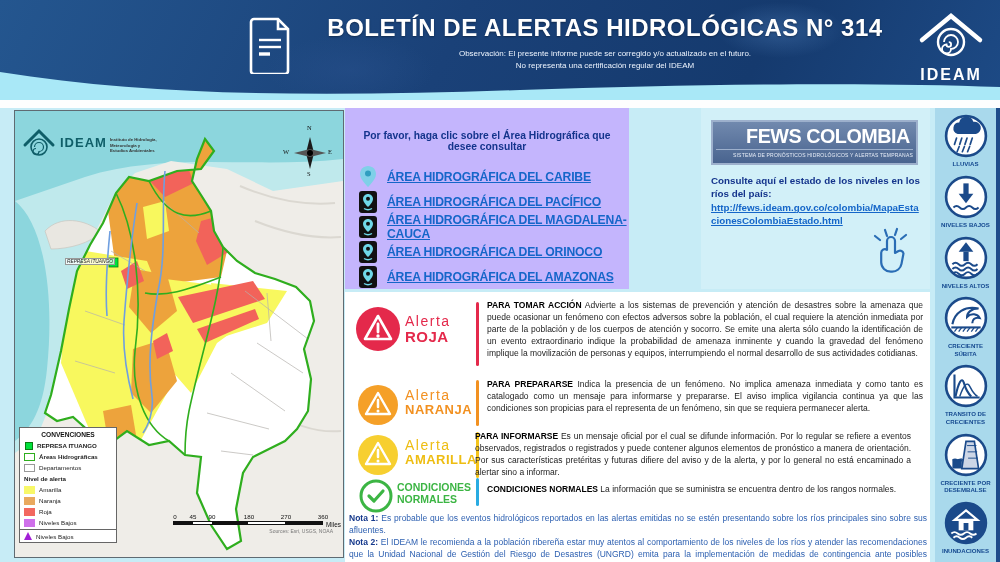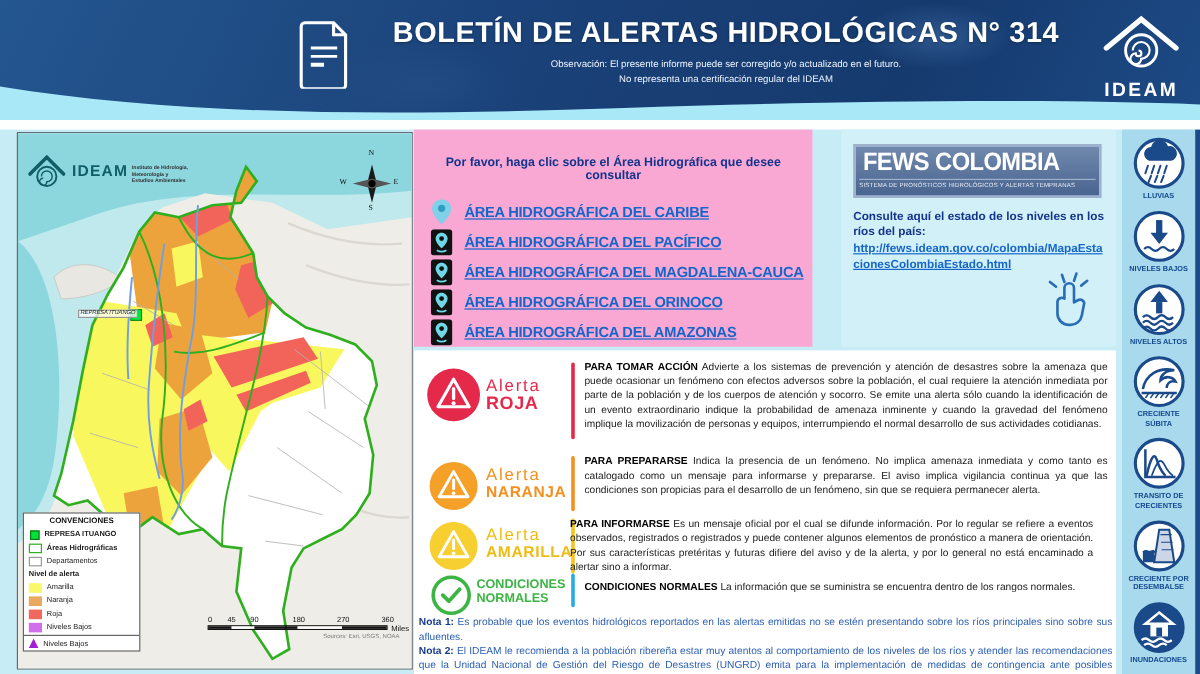--- a/index.html
+++ b/index.html
@@ -42,30 +42,30 @@
   .tri-purple { width:0; height:0; border-left:4.5px solid transparent; border-right:4.5px solid transparent; border-bottom:8px solid #a21fd6; }
   .scalebar { position:absolute; left:158px; top:402px; width:168px; }
   .scale-labels { position:relative; height:8px; font-size:6.2px; color:#111; }
   .scale-labels span { position:absolute; transform:translateX(-50%); }
   .scale-bar { position:relative; height:4px; width:150px; border:1px solid #111; display:flex; }
   .scale-bar i { display:block; height:100%; }
   .scale-miles { position:absolute; left:153px; top:8px; font-size:6.4px; color:#111; }
   .scale-src { text-align:right; font-size:5px; color:#777; margin-top:3px; width:160px; }
 
   
-  .links-panel { position:absolute; left:345px; top:108px; width:332px; height:181px; background:#f9a8d4; }
+  .links-panel { position:absolute; left:345px; top:108px; width:284px; height:181px; background:#c4b5fd; }
   .links-heading { margin:22px 10px 0 10px; text-align:center; font-size:10.3px; font-weight:bold; color:#14348c; }
   .links-list { margin-top:12px; }
   .link-row { display:flex; align-items:center; gap:10px; height:25px; padding-left:14px; cursor:pointer; }
   .link-pin { width:18px; height:22px; flex:0 0 auto; display:flex; align-items:center; justify-content:center; }
   .link-text { font-size:12.2px; font-weight:bold; color:#1566c9; text-decoration:underline; letter-spacing:-.2px; }
 
   
   .fews-panel { position:absolute; left:701px; top:108px; width:229px; height:181px; background:#d2f0f8; padding:12px 10px 0 10px; }
-  .fews-banner { width:207px; height:45px; background:linear-gradient(#74891f0,#4a6590); background:linear-gradient(#7189ae,#49648f); border:2px solid #9db0cc; text-align:left; padding-top:2px; }
+  .fews-banner { width:207px; height:45px; background:linear-gradient(#74891f0,#4a6590); background:linear-gradient(#7189ae,#49648f); border:2px solid #9db0cc; text-align:right; padding-top:2px; }
   .fews-banner-title { font-size:21px; font-weight:800; color:#fff; letter-spacing:-.5px; transform:scaleX(.94); transform-origin:center; white-space:nowrap; }
   .fews-banner-sub { font-size:5px; color:#e8eef8; border-top:1px solid #9db0cc; margin:1px 3px 0 3px; padding-top:1.5px; letter-spacing:.2px; }
   .fews-text { margin-top:10px; font-size:9.8px; font-weight:bold; color:#14348c; text-align:justify; line-height:1.3; }
   .fews-link { display:block; margin-top:2px; font-size:9.8px; font-weight:bold; color:#1566c9; text-decoration:underline; word-break:break-all; line-height:1.3; cursor:pointer; }
   .hand-icon { position:absolute; right:14px; bottom:6px; }
 
   
   .content { position:absolute; left:345px; top:292px; width:585px; height:270px; background:#fff; }
   .alert-icon { position:absolute; }
   .alert-label { position:absolute; line-height:1.05; }
@@ -365,21 +365,21 @@
         <line x1="21" y1="16" x2="21" y2="23" stroke="#fff" stroke-width="2.5" stroke-linecap="round"></line>
         <circle cx="21" cy="27" r="1.5" fill="#fff"></circle>
       </svg>
   </div>
   <div class="alert-label" style="left:60px; top:96px; color:#f29121;">
     <div class="l1">Alerta</div>
     <div class="l2" style="font-size:13px;">NARANJA</div>
   </div>
   <div class="vbar" style="left:131px; top:88px; height:46px; background:#f29121;"></div>
   <div class="alert-text" style="left:142px; top:87px;">
-    <b>PARA PREPARARSE</b><span> Indica la presencia de un fenómeno. No implica amenaza inmediata y como tanto es catalogado como un mensaje para informarse y prepararse. El aviso implica vigilancia continua ya que las condiciones son propicias para el desarrollo de un fenómeno, sin que se requiera permanecer alerta.</span>
+    <b>PARA PREPARARSE</b><span> Indica la presencia de un fenómeno. No implica amenaza inmediata y como tanto es catalogado como un mensaje para informarse y prepararse. El aviso implica vigilancia continua ya que las condiciones son propicias para el representa de un fenómeno, sin que se requiera permanecer alerta.</span>
   </div>
 
   <div class="alert-icon" style="left:12px; top:142px;">
     <svg width="42" height="42" viewBox="0 0 42 42">
         <circle cx="21" cy="21" r="20" fill="#f7cf30"></circle>
         <path d="M21,9 L33,30 H9 Z" fill="none" stroke="#fff" stroke-width="2.4" stroke-linejoin="round"></path>
         <line x1="21" y1="16" x2="21" y2="23" stroke="#fff" stroke-width="2.5" stroke-linecap="round"></line>
         <circle cx="21" cy="27" r="1.5" fill="#fff"></circle>
       </svg>
   </div>

